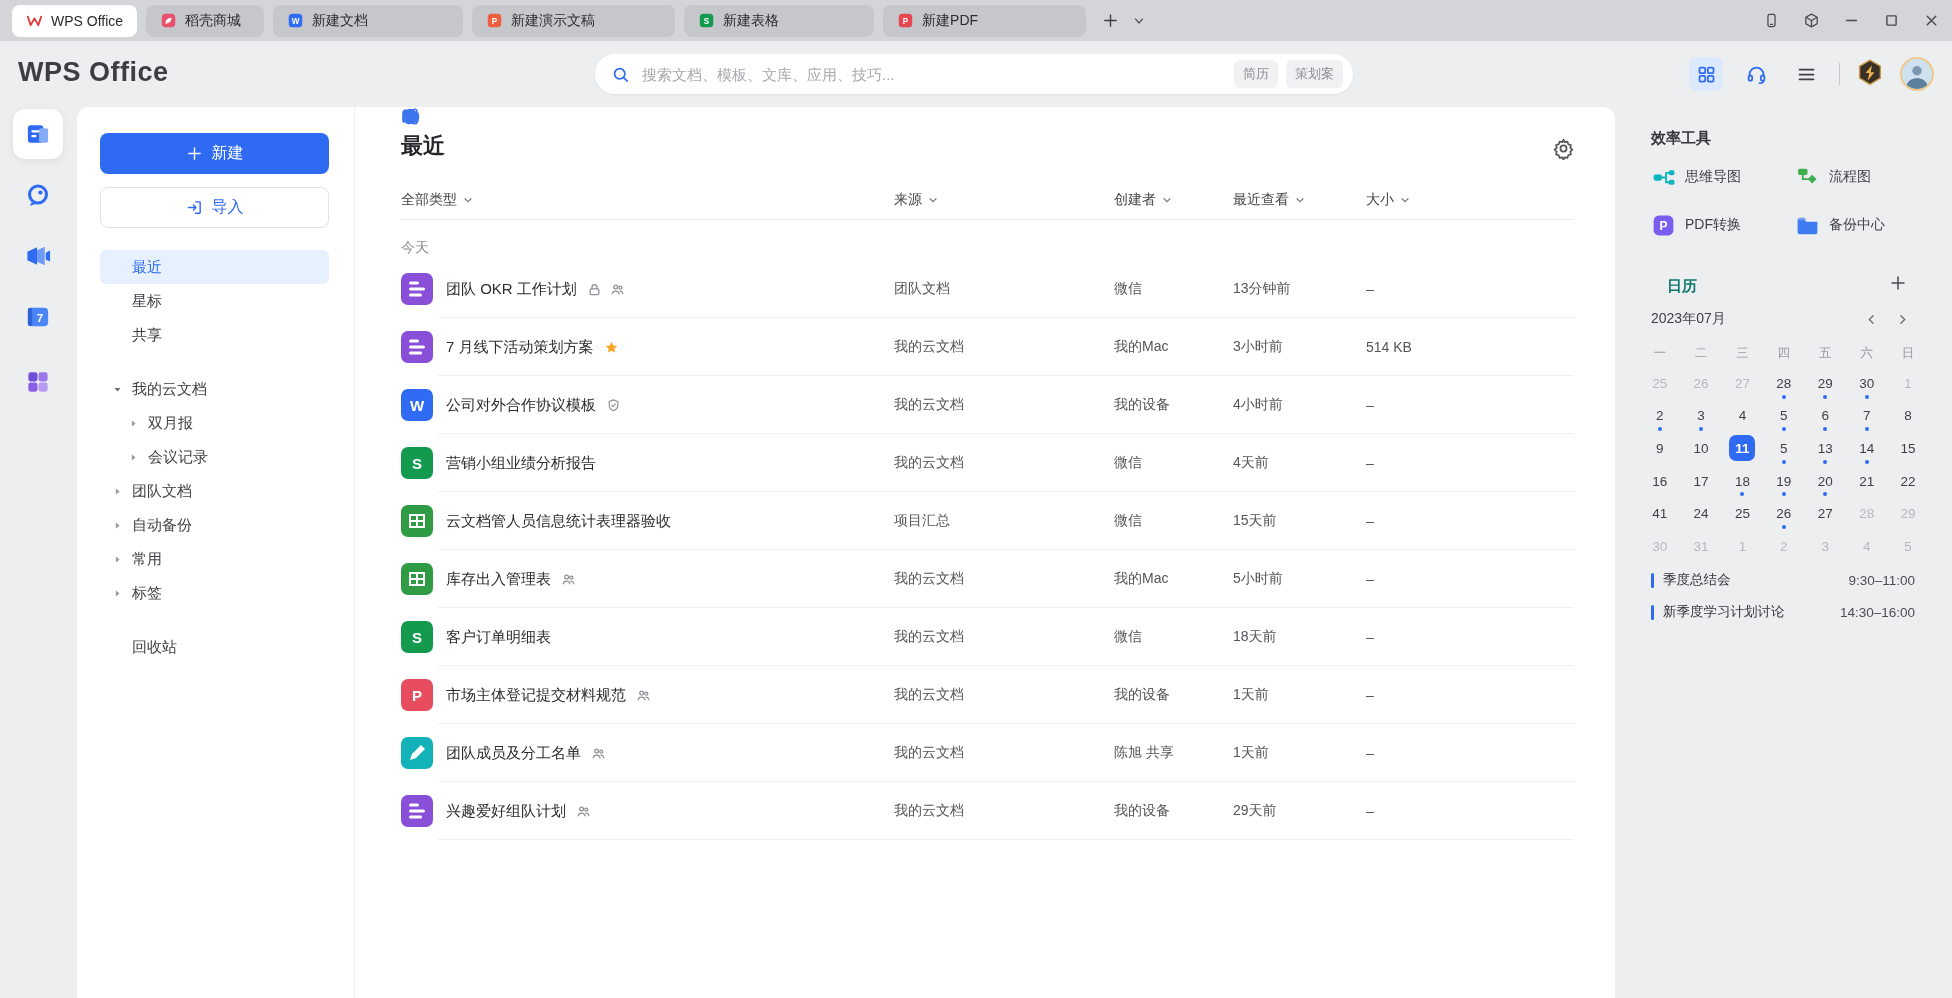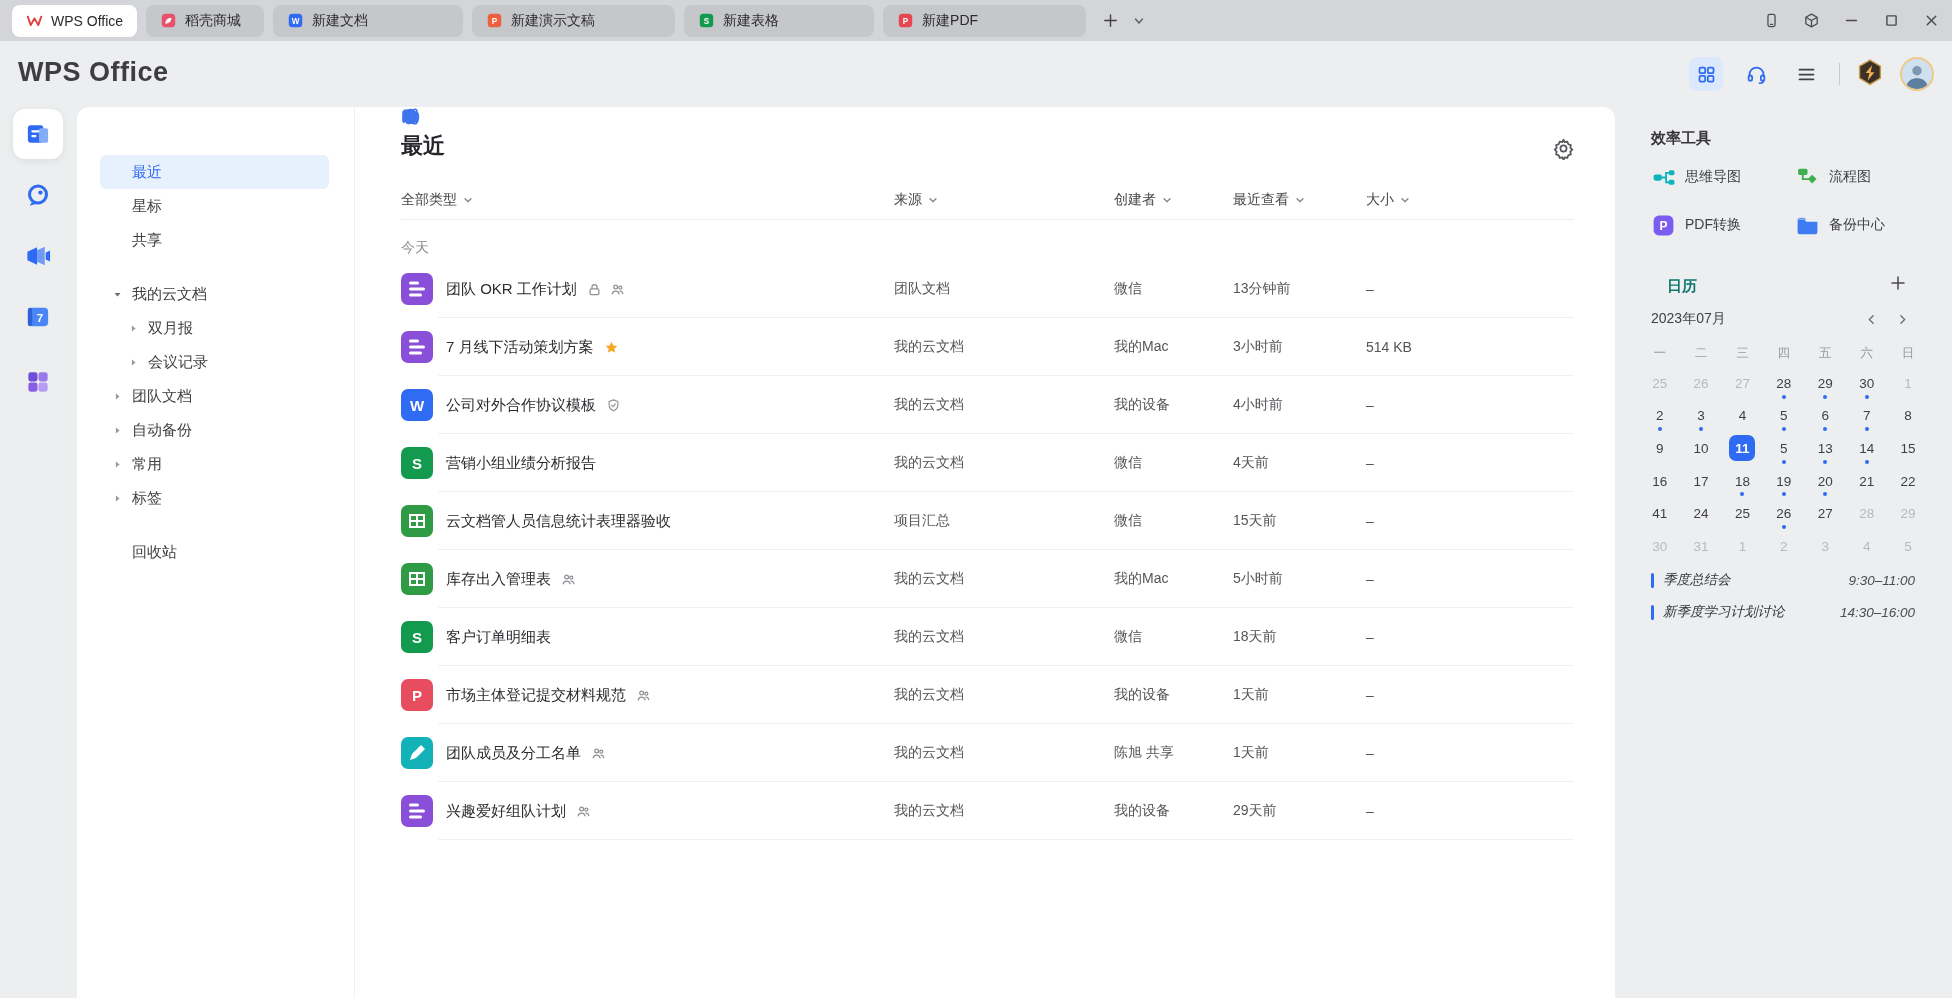--- a/index.html
+++ b/index.html
@@ -99,21 +99,21 @@
   .cal-nav{margin-left:auto;display:flex;gap:18px;}
   .cal-nav .icn{width:13px;height:13px;color:#6b6b70;}
   .cal-weekdays{position:absolute;left:8px;top:238px;display:grid;grid-template-columns:repeat(7,41.4px);}
   .cal-weekdays span{text-align:center;font-size:12.5px;color:#9a9aa0;}
   #cal-grid{position:absolute;left:8px;top:260px;display:grid;grid-template-columns:repeat(7,41.4px);grid-auto-rows:32.6px;}
   .cell{position:relative;display:flex;align-items:center;justify-content:center;font-size:13.5px;color:#3f3f44;}
   .cell.muted{color:#b8b8be;}
   .cell .num{width:26px;height:26px;display:flex;align-items:center;justify-content:center;}
   .cell.sel .num{background:#2e6bf2;color:#fff;border-radius:7px;font-weight:bold;}
   .cell .dot{position:absolute;bottom:1px;left:50%;transform:translateX(-50%);width:4px;height:4px;border-radius:50%;background:#2e6bf2;}
-  #events{position:absolute;left:20px;top:462px;right:26px;font-style:italic;}
+  #events{position:absolute;left:20px;top:462px;right:26px;}
   .event{display:flex;align-items:center;height:22px;margin-bottom:10px;}
   .event .bar{width:3px;height:15px;border-radius:2px;background:#2e6bf2;margin-right:9px;flex:none;}
   .event .etitle{font-size:13.5px;color:#36363b;white-space:nowrap;}
   .event .etime{margin-left:auto;font-size:13.5px;color:#4c4c52;white-space:nowrap;}
 </style>
 </head>
 <body>
 
 <div class="tabbar">
   <div id="tabs">
@@ -219,20 +219,33 @@
           <svg viewBox="0 0 24 24" fill="none" stroke="#4a4a4f" stroke-width="2" stroke-linecap="round">
             <path d="M6 6l12 12M18 6L6 18"></path>
           </svg>
         </span>
       </span>
   </div>
 </div>
 
 <div class="header">
   <div class="logo">WPS Office</div>
+  <div class="searchbar">
+    <span class="icn" id="i-search">
+        <svg viewBox="0 0 24 24" fill="none" stroke="#2e6bf2" stroke-width="2.2" stroke-linecap="round">
+          <circle cx="11" cy="11" r="6.5"></circle>
+          <path d="M16 16l4.5 4.5"></path>
+        </svg>
+      </span>
+    <input value="" placeholder="搜索文档、模板、文库、应用、技巧..." style="">
+    <span id="search-chips" style="display:flex;">
+        <span class="chip">简历</span>
+        <span class="chip">策划案</span>
+      </span>
+  </div>
   <div class="hdr-right">
     <span class="iconbtn active-bg">
         <span class="icn" id="i-grid">
           <svg viewBox="0 0 24 24" fill="none" stroke="#2e6bf2" stroke-width="2">
             <rect x="4" y="4" width="6.5" height="6.5" rx="1.5"></rect>
             <rect x="13.5" y="4" width="6.5" height="6.5" rx="1.5"></rect>
             <rect x="4" y="13.5" width="6.5" height="6.5" rx="1.5"></rect>
             <rect x="13.5" y="13.5" width="6.5" height="6.5" rx="1.5"></rect>
           </svg>
         </span>
@@ -310,20 +323,37 @@
           <rect x="4" y="14.5" width="9.5" height="9.5" rx="2.5" fill="#8a5fe6"></rect>
           <rect x="14.5" y="14.5" width="9.5" height="9.5" rx="2.5" fill="#b79bf3"></rect>
         </svg>
       </span>
     </div>
 </div>
 
 <div class="card">
 
   <div class="sidebar">
+    <div class="btn btn-new">
+      <span class="icn" id="i-btnplus">
+          <svg viewBox="0 0 24 24" fill="none" stroke="currentColor" stroke-width="2" stroke-linecap="round">
+            <path d="M12 4v16M4 12h16"></path>
+          </svg>
+        </span>
+      <span>新建</span>
+    </div>
+    <div class="btn btn-import">
+      <span class="icn" id="i-import">
+          <svg viewBox="0 0 24 24" fill="none" stroke="currentColor" stroke-width="2" stroke-linecap="round" stroke-linejoin="round">
+            <path d="M13.5 4H19a1 1 0 011 1v14a1 1 0 01-1 1h-5.5"></path>
+            <path d="M3.5 12H14M10.5 8.5L14 12l-3.5 3.5"></path>
+          </svg>
+        </span>
+      <span>导入</span>
+    </div>
     <div id="nav">
         <div class="nav-item active">
           <span class="caret-slot"></span>
           <span class="icn main">
             <svg viewBox="0 0 24 24" fill="none" stroke="currentColor" stroke-width="2" stroke-linecap="round">
               <circle cx="12" cy="12" r="8.5"></circle>
               <path d="M12 7.5V12l3 2.2"></path>
             </svg>
           </span>
           <span>最近</span>

